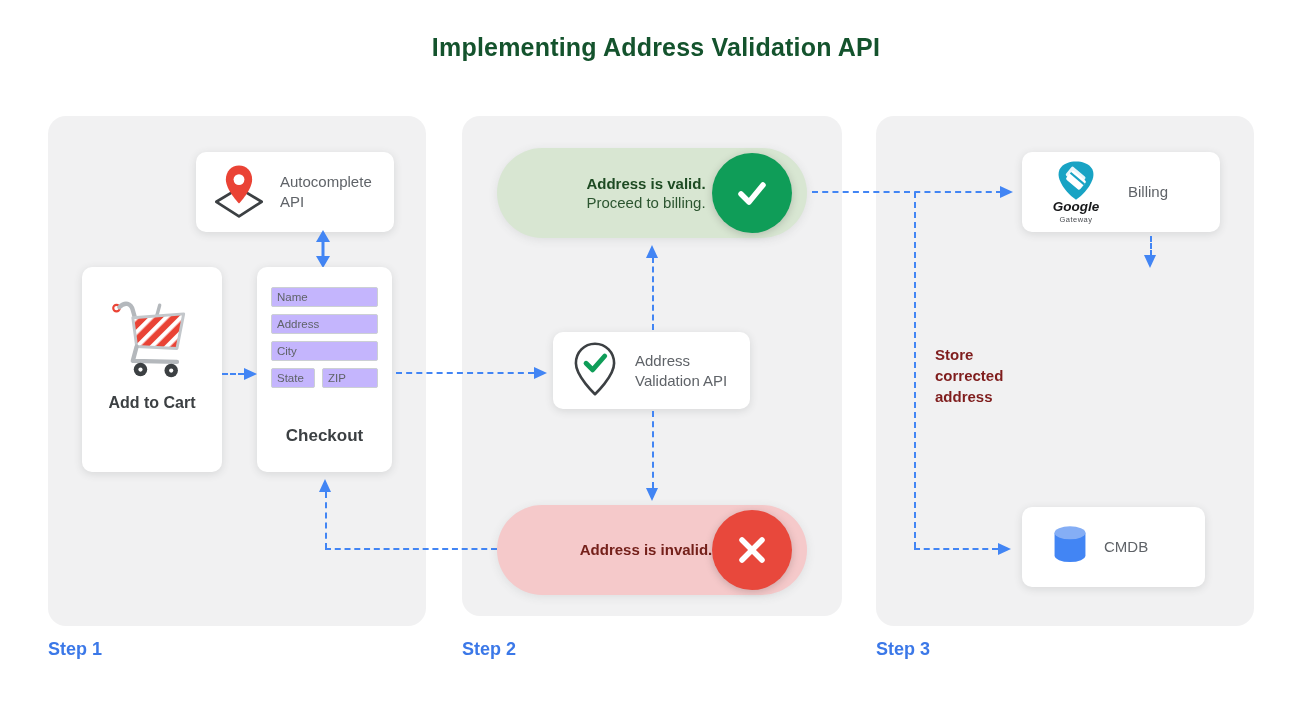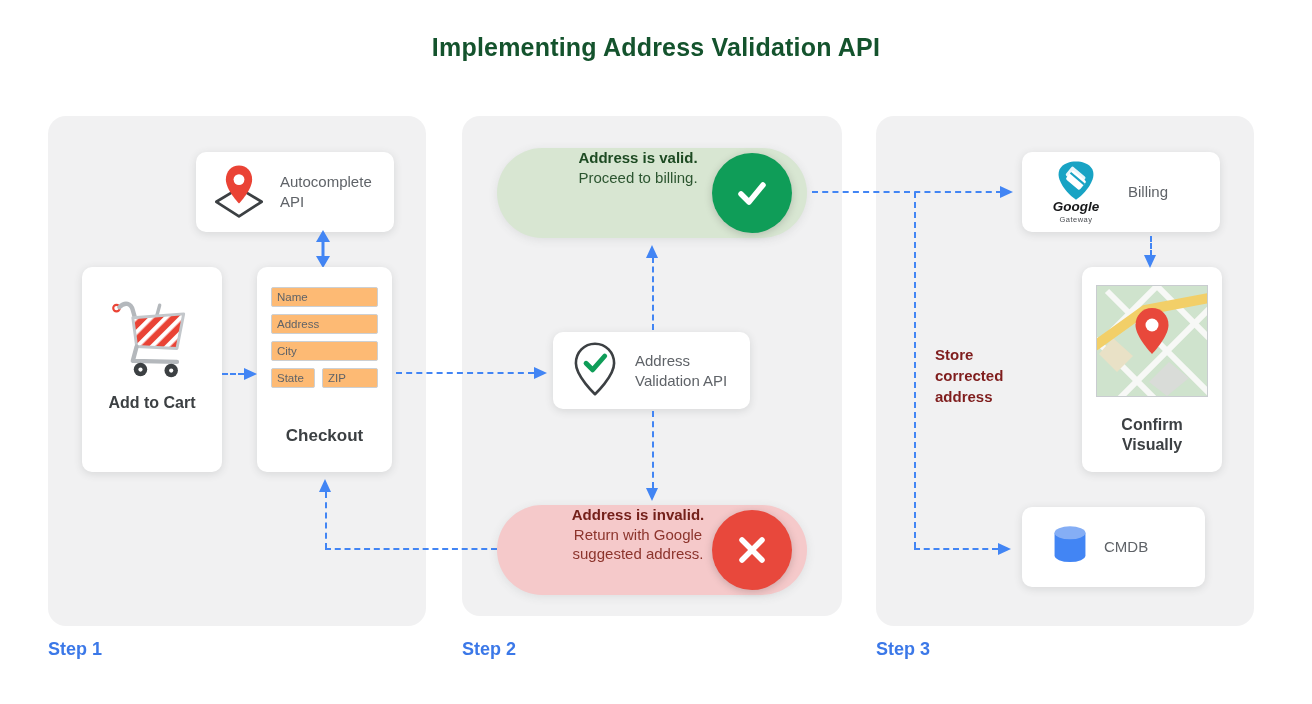--- a/index.html
+++ b/index.html
@@ -14,30 +14,30 @@
   .card{position:absolute;background:#ffffff;border-radius:10px;box-shadow:0 2px 8px rgba(60,64,67,.14);}
   .hcard{display:flex;align-items:center;}
   .card-label{font-size:15px;color:#5f6368;line-height:1.32;}
   .bold-label{font-size:16px;font-weight:700;color:#3c4043;text-align:center;line-height:1.25;}
   
   .autocomplete-card{left:196px;top:152px;width:198px;height:80px;padding-left:14px;gap:12px;box-sizing:border-box;}
   .cart-card{left:82px;top:267px;width:140px;height:205px;display:flex;flex-direction:column;align-items:center;}
   .cart-card svg{margin-top:20px;}
   .cart-card .bold-label{margin-top:6px;}
   .checkout-card{left:257px;top:267px;width:135px;height:205px;box-sizing:border-box;padding:20px 14px 0 14px;}
-  .field{height:20px;border:1.5px solid #ccd0d4;border-radius:2px;background:#fdba74;
+  .field{height:20px;border:1.5px solid #ccd0d4;border-radius:2px;background:#c4b5fd;
          font-size:11.5px;color:#5f6368;line-height:19px;padding-left:5px;box-sizing:border-box;margin-bottom:7px;}
   .field-row{display:flex;gap:7px;}
   .field-row .field{margin-bottom:8px;}
   .checkout-title{margin-top:30px;font-size:17px;font-weight:700;color:#3c4043;text-align:center;}
   
   .pill{position:absolute;width:310px;height:90px;border-radius:45px;box-shadow:0 2px 10px rgba(60,64,67,.10);}
   .pill-valid{left:497px;top:148px;background:#d8e6d2;}
   .pill-invalid{left:497px;top:505px;background:#f5c9ca;}
-  .pill-text{position:absolute;left:46px;top:0;width:190px;height:100%;display:flex;flex-direction:column;text-align:center;font-size:15px;line-height:1.3;}
+  .pill-text{position:absolute;left:54px;top:0;width:190px;height:100%;display:flex;flex-direction:column;justify-content:center;text-align:center;font-size:15px;line-height:1.3;}
   .pill-valid .pill-text{color:#2c5530;}
   .pill-invalid .pill-text{color:#8c342c;}
   .pill-text .ph{font-weight:700;}
   .pill-valid .ph{color:#1d4a22;}
   .pill-invalid .ph{color:#74201a;}
   .badge{position:absolute;top:5px;right:15px;width:80px;height:80px;border-radius:50%;display:flex;align-items:center;justify-content:center;box-shadow:0 2px 8px rgba(0,0,0,.18);}
   .badge-green{background:#0f9d58;}
   .badge-red{background:#e8483c;}
   .avapi-card{left:553px;top:332px;width:197px;height:77px;padding-left:16px;gap:14px;box-sizing:border-box;}
   
@@ -150,21 +150,20 @@
         <path d="M32 4 C18.7 4 8.5 14.5 8.5 28 C8.5 44 32 66 32 66 C32 66 55.5 44 55.5 28 C55.5 14.5 45.3 4 32 4 Z" fill="#ffffff" stroke="#3c4043" stroke-width="3.2" stroke-linejoin="round"></path>
         <polyline points="21,28 29,36 44,19" fill="none" stroke="#0f9d58" stroke-width="6" stroke-linecap="round" stroke-linejoin="round"></polyline>
       </svg>
     </span>
     <span class="card-label" style="width:108px">Address Validation API</span>
   </div>
 
   <div class="pill pill-invalid">
     <div class="pill-text">
       <span class="ph">Address is invalid.</span>
-      <span>Return with Google suggested address.</span>
     </div>
     <div class="badge badge-red">
       <svg width="40" height="40" viewBox="0 0 40 40">
         <line x1="10" y1="10" x2="30" y2="30" stroke="#ffffff" stroke-width="5.5" stroke-linecap="round"></line>
         <line x1="30" y1="10" x2="10" y2="30" stroke="#ffffff" stroke-width="5.5" stroke-linecap="round"></line>
       </svg>
     </div>
   </div>
 
   <div class="dash-v" style="left:652px;top:257px;height:73px"></div>
@@ -182,40 +181,20 @@
           <rect x="22" y="19" width="25" height="16" rx="2.5" fill="#ffffff"></rect>
           <line x1="22" y1="24" x2="47" y2="24" stroke="#18a3c4" stroke-width="3"></line>
         </g>
       </svg>
       <span class="pg-title">Google</span>
       <span class="pg-sub">Gateway</span>
     </span>
     <span class="card-label">Billing</span>
   </div>
 
-  <div class="card confirm-card">
-    <div class="map-thumb">
-      <svg width="110" height="110" viewBox="0 0 110 110">
-        <rect width="110" height="110" fill="#cfe3cd"></rect>
-        <g stroke="#f7f8f6" stroke-width="6">
-          <line x1="-20" y1="35" x2="75" y2="130"></line>
-          <line x1="10" y1="5" x2="115" y2="110"></line>
-          <line x1="45" y1="-15" x2="130" y2="70"></line>
-          <line x1="-15" y1="75" x2="85" y2="-25"></line>
-          <line x1="15" y1="120" x2="125" y2="10"></line>
-        </g>
-        <polygon points="2,68 20,86 36,70 16,52" fill="#e9e1c6"></polygon>
-        <polygon points="52,96 70,110 92,92 72,76" fill="#d9dcd8"></polygon>
-        <path d="M-5 62 L48 24 L112 12" fill="none" stroke="#f2cf68" stroke-width="10"></path>
-        <path d="M55 22 C45.5 22 38.5 29.5 38.5 39 C38.5 51 55 68 55 68 C55 68 71.5 51 71.5 39 C71.5 29.5 64.5 22 55 22 Z" fill="#e8483b"></path>
-        <circle cx="55" cy="39" r="6.5" fill="#ffffff"></circle>
-      </svg>
-    </div>
-    <span class="bold-label" style="width:90px">Confirm Visually</span>
-  </div>
 
   <div class="card hcard cmdb-card">
     <span>
       <svg width="52" height="52" viewBox="0 0 64 64">
         <path d="M13 17 L13 45 A19 8 0 0 0 51 45 L51 17 Z" fill="#4285f4"></path>
         <ellipse cx="32" cy="17" rx="19" ry="8" fill="#85aef5"></ellipse>
       </svg>
     </span>
     <span class="card-label">CMDB</span>
   </div>

